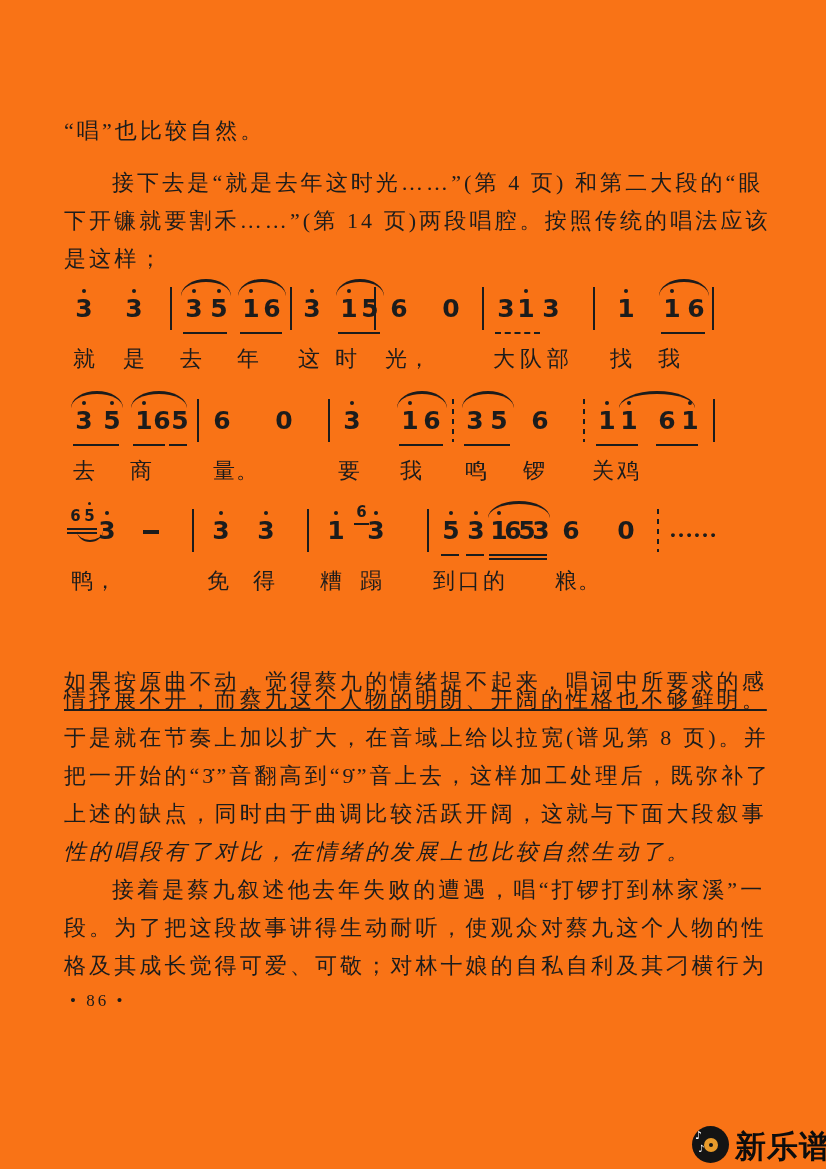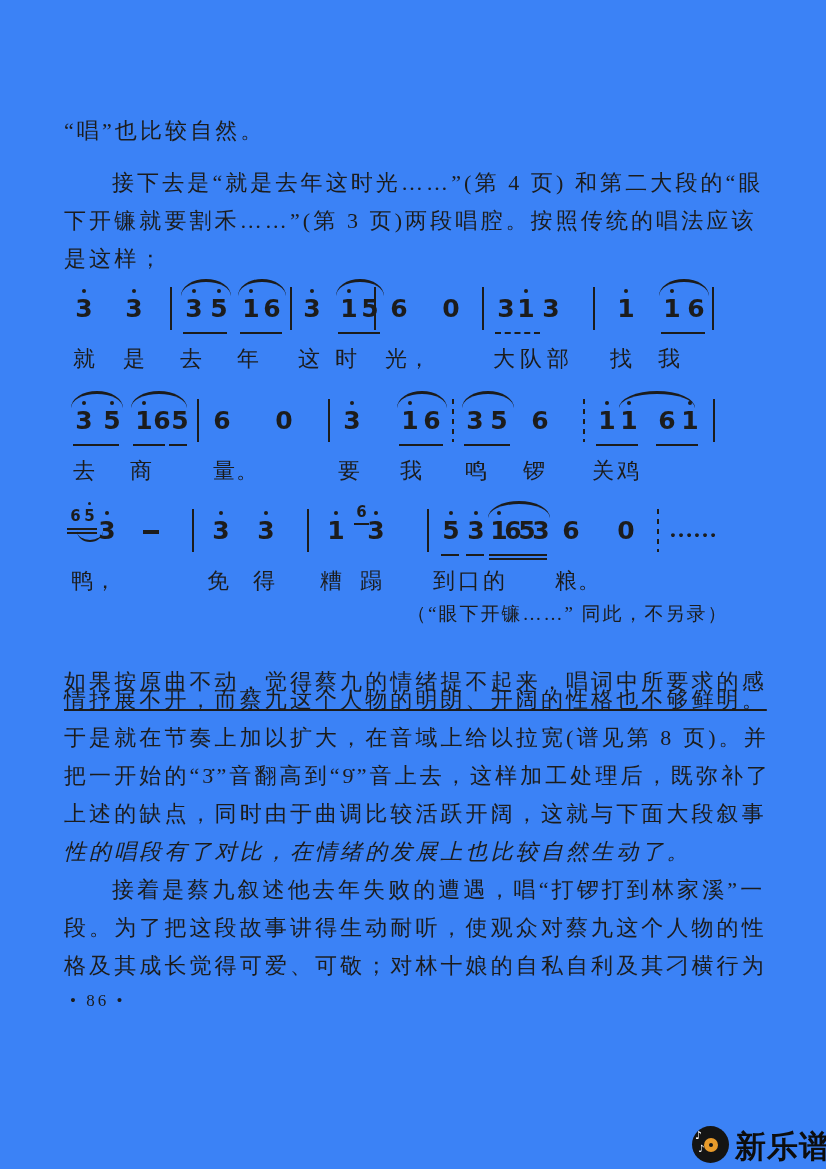--- a/index.html
+++ b/index.html
@@ -1,16 +1,16 @@
 <!DOCTYPE html>
 <html><head>
 <meta charset="utf-8">
 <style>
   html,body{margin:0;padding:0;background:#e8e8e8;}
-  .page{position:relative;width:826px;height:1169px;background:#3b82f6;color:#1c1c1c;
+  .page{position:relative;width:826px;height:1169px;background:#f97316;color:#1c1c1c;
         font-family:"Liberation Serif",serif;overflow:hidden;margin:0 auto;}
   
   .tline{position:absolute;left:64px;width:730px;font-size:22px;line-height:27px;
          letter-spacing:3.1px;white-space:nowrap;}
   .tline.ind{padding-left:48px;}
   
   .music-line{position:absolute;left:65px;width:730px;height:100px;}
   .note{position:absolute;top:12px;width:18px;height:30px;text-align:center;
         font-family:"DejaVu Sans",sans-serif;font-weight:bold;font-size:25px;line-height:30px;}
   .note.hi::before{content:"";position:absolute;top:-5px;left:50%;margin-left:-2px;
@@ -41,21 +41,21 @@
   .brand{position:absolute;left:43px;top:2px;font-size:31px;font-weight:900;letter-spacing:1px;
          color:#0d0d0d;font-family:"Liberation Sans",sans-serif;white-space:nowrap;}
 </style>
 </head>
 <body>
 
 <div class="page">
   <div id="body-text">
       <div class="tline" style="top: 117px;">“唱”也比较自然。</div>
       <div class="tline ind" style="top: 169px;">接下去是“就是去年这时光……”(第 4 页) 和第二大段的“眼</div>
-      <div class="tline" style="top: 207px;">下开镰就要割禾……”(第 3 页)两段唱腔。按照传统的唱法应该</div>
+      <div class="tline" style="top: 207px;">下开镰就要割禾……”(第 14 页)两段唱腔。按照传统的唱法应该</div>
       <div class="tline" style="top: 245px;">是这样；</div>
       <div class="tline" style="top: 648px; margin-top: 20px;">如果按原曲不动，觉得蔡九的情绪提不起来，唱词中所要求的感</div>
       <div class="tline" style="top: 686px; text-decoration: underline;">情抒展不开，而蔡九这个人物的明朗、开阔的性格也不够鲜明。</div>
       <div class="tline" style="top: 724px;">于是就在节奏上加以扩大，在音域上给以拉宽(谱见第 8 页)。并</div>
       <div class="tline" style="top: 762px;">把一开始的“3̇”音翻高到“9̇”音上去，这样加工处理后，既弥补了</div>
       <div class="tline" style="top: 800px;">上述的缺点，同时由于曲调比较活跃开阔，这就与下面大段叙事</div>
       <div class="tline" style="top: 838px; font-style: italic;">性的唱段有了对比，在情绪的发展上也比较自然生动了。</div>
       <div class="tline ind" style="top: 876px;">接着是蔡九叙述他去年失败的遭遇，唱“打锣打到林家溪”一</div>
       <div class="tline" style="top: 914px;">段。为了把这段故事讲得生动耐听，使观众对蔡九这个人物的性</div>
       <div class="tline" style="top: 952px;">格及其成长觉得可爱、可敬；对林十娘的自私自利及其刁横行为</div>
@@ -188,21 +188,20 @@
         <span class="lyric" style="left: 142px;">免</span>
         <span class="lyric" style="left: 188px;">得</span>
         <span class="lyric" style="left: 255px;">糟</span>
         <span class="lyric" style="left: 295px;">蹋</span>
         <span class="lyric" style="left: 368px;">到</span>
         <span class="lyric" style="left: 393px;">口</span>
         <span class="lyric" style="left: 418px;">的</span>
         <span class="lyric" style="left: 490px;">粮。</span>
       </div>
     </div>
-  <div class="caption">（“眼下开镰……” 同此，不另录）</div>
   <div class="pagenum">• 86 •</div>
   <div class="watermark">
     <div class="disc">
       <span class="wnote n1">♪</span>
       <span class="wnote n2">♪</span>
       <div class="center" style="background: rgb(232, 155, 43);"></div>
       <div class="hole"></div>
     </div>
     <div class="brand">新乐谱</div>
   </div>

